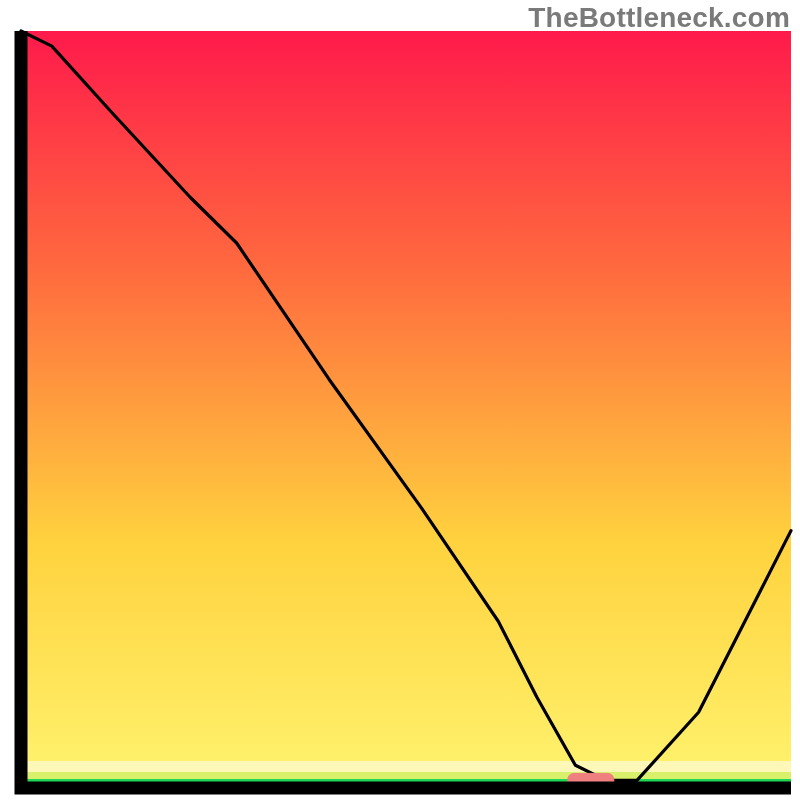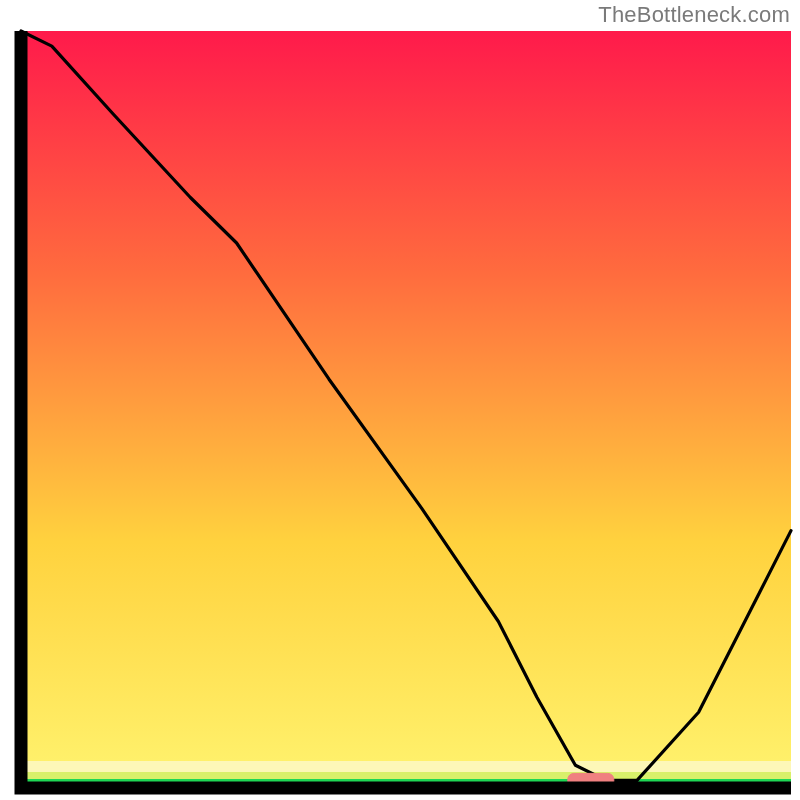--- a/index.html
+++ b/index.html
@@ -13,22 +13,22 @@
   .wrap {
     position: relative;
     width: 800px;
     height: 800px;
   }
   .attribution {
     position: absolute;
     top: 2px;
     right: 10px;
     color: #7a7a7a;
-    font-size: 22px;
-    font-weight: 400;
+    font-size: 28px;
+    font-weight: 700;
     letter-spacing: 0.2px;
   }
   svg {
     display: block;
   }
 </style>
 </head>
 <body>
 <div class="wrap">
 

